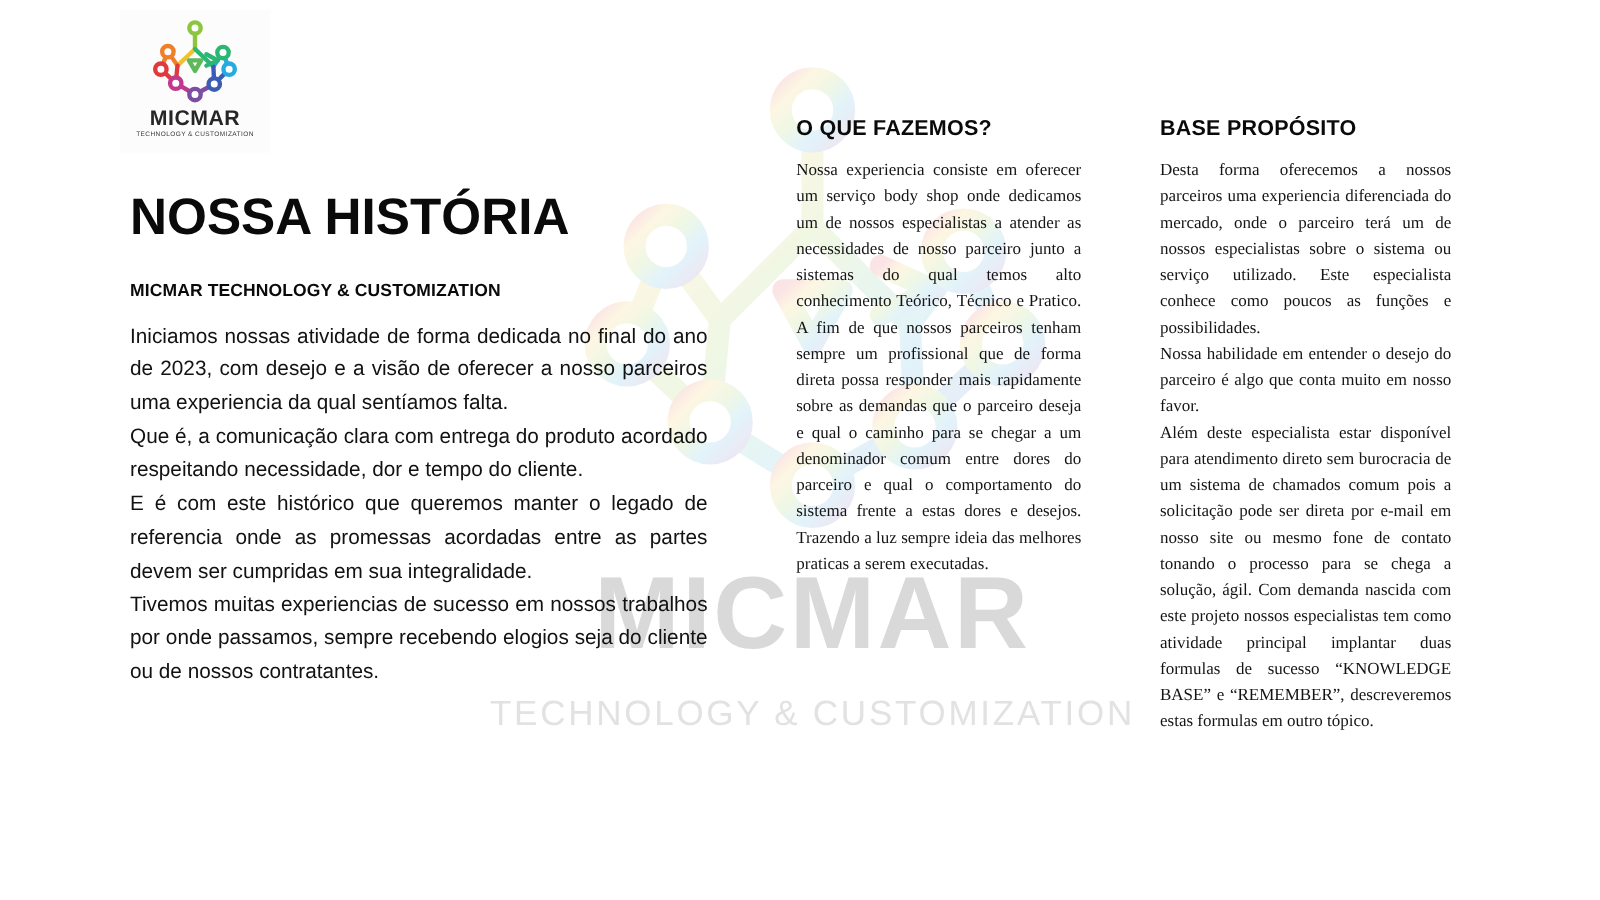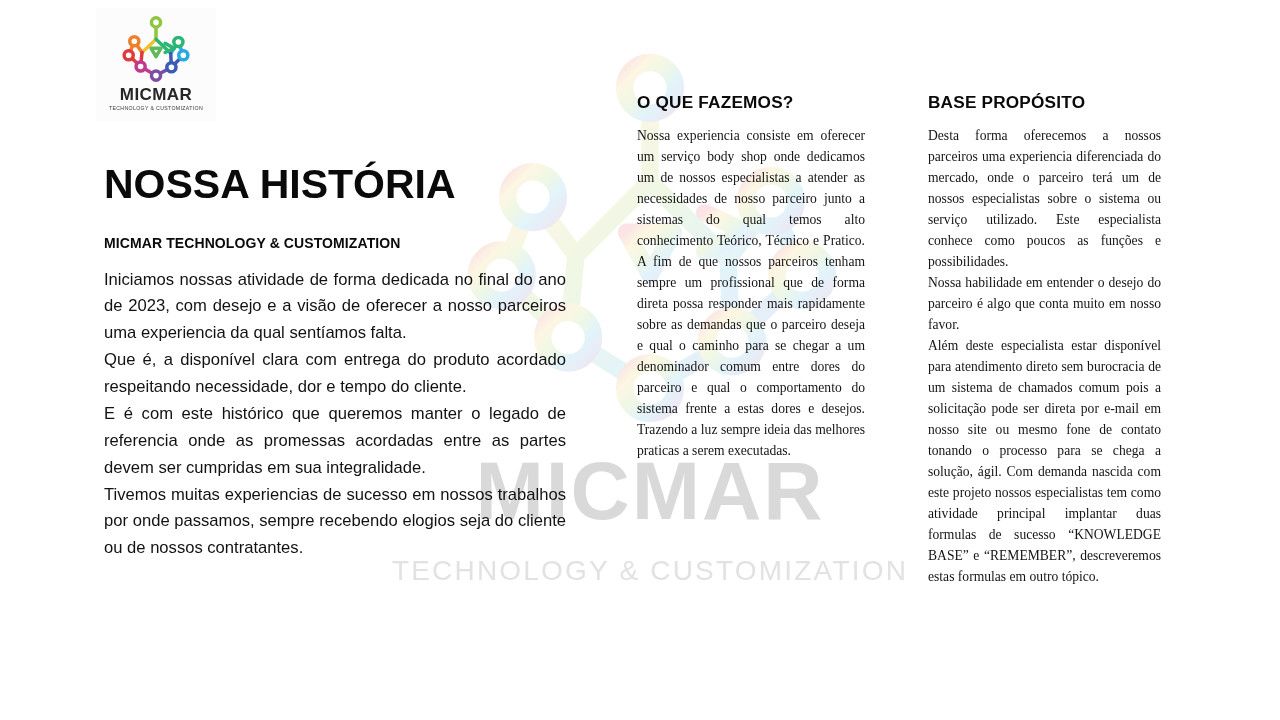--- a/index.html
+++ b/index.html
@@ -103,21 +103,21 @@
     position: absolute;
     left: 104px;
     top: 150px;
     width: 462px;
   }
   #main-title {
     font-size: 41px;
     font-weight: 700;
     line-height: 1.16;
     letter-spacing: 0px;
-    margin: 11px 0 26px 0;
+    margin: 0 0 26px 0;
     color: #0a0a0a;
   }
   #subtitle {
     font-size: 14px;
     font-weight: 700;
     letter-spacing: 0.1px;
     margin: 0 0 16px 0;
     color: #0a0a0a;
     white-space: nowrap;
   }
@@ -229,21 +229,21 @@
     </svg>
     <div id="logo-wordmark">MICMAR</div>
     <div id="logo-tagline">TECHNOLOGY &amp; CUSTOMIZATION</div>
   </div>
 
   <div id="left-column">
     <h1 id="main-title">NOSSA HISTÓRIA</h1>
     <h2 id="subtitle">MICMAR TECHNOLOGY &amp; CUSTOMIZATION</h2>
     <p class="left-para">
         <span style="display:block">Iniciamos nossas atividade de forma dedicada no final do ano de 2023, com desejo e a visão de oferecer a nosso parceiros uma experiencia da qual sentíamos falta.</span>
-        <span style="display:block">Que é, a disponível clara com entrega do produto acordado respeitando necessidade, dor e tempo do cliente.</span>
+        <span style="display:block">Que é, a comunicação clara com entrega do produto acordado respeitando necessidade, dor e tempo do cliente.</span>
         <span style="display:block">E é com este histórico que queremos manter o legado de referencia onde as promessas acordadas entre as partes devem ser cumpridas em sua integralidade.</span>
         <span style="display:block">Tivemos muitas experiencias de sucesso em nossos trabalhos por onde passamos, sempre recebendo elogios seja do cliente ou de nossos contratantes.</span>
       </p>
   </div>
 
   <div class="narrow-column" id="mid-column">
     <h3 class="column-heading">O QUE FAZEMOS?</h3>
     <p class="column-para">Nossa experiencia consiste em oferecer um serviço body shop onde dedicamos um de nossos especialistas a atender as necessidades de nosso parceiro junto a sistemas do qual temos alto conhecimento Teórico, Técnico e Pratico. A fim de que nossos parceiros tenham sempre um profissional que de forma direta possa responder mais rapidamente sobre as demandas que o parceiro deseja e qual o caminho para se chegar a um denominador comum entre dores do parceiro e qual o comportamento do sistema frente a estas dores e desejos. Trazendo a luz sempre ideia das melhores praticas a serem executadas.</p>
   </div>
 

